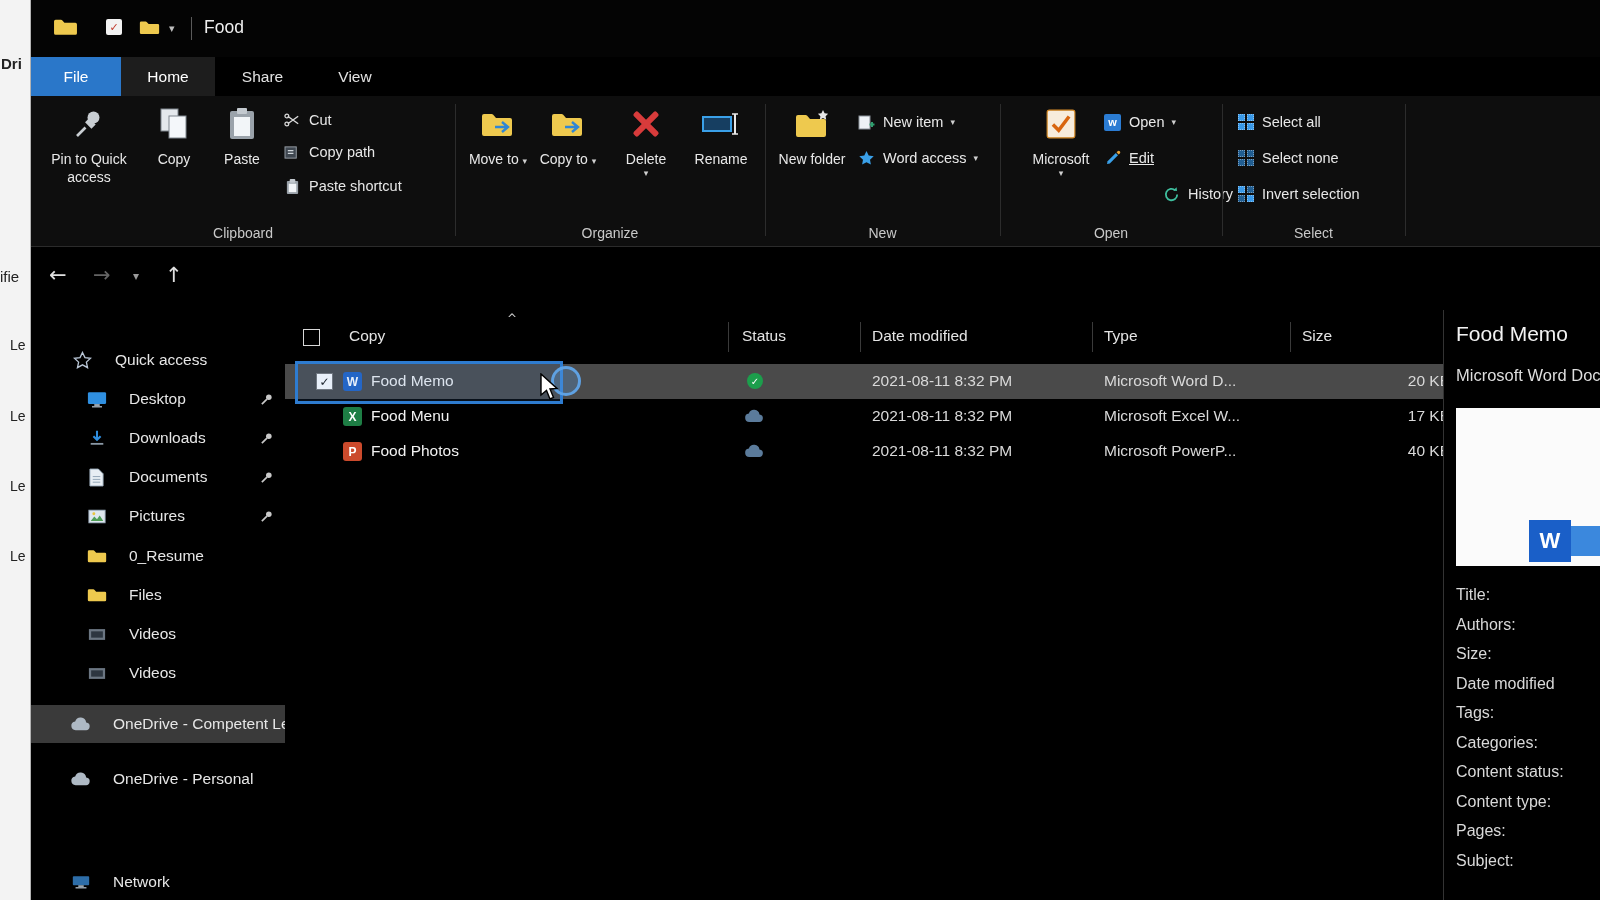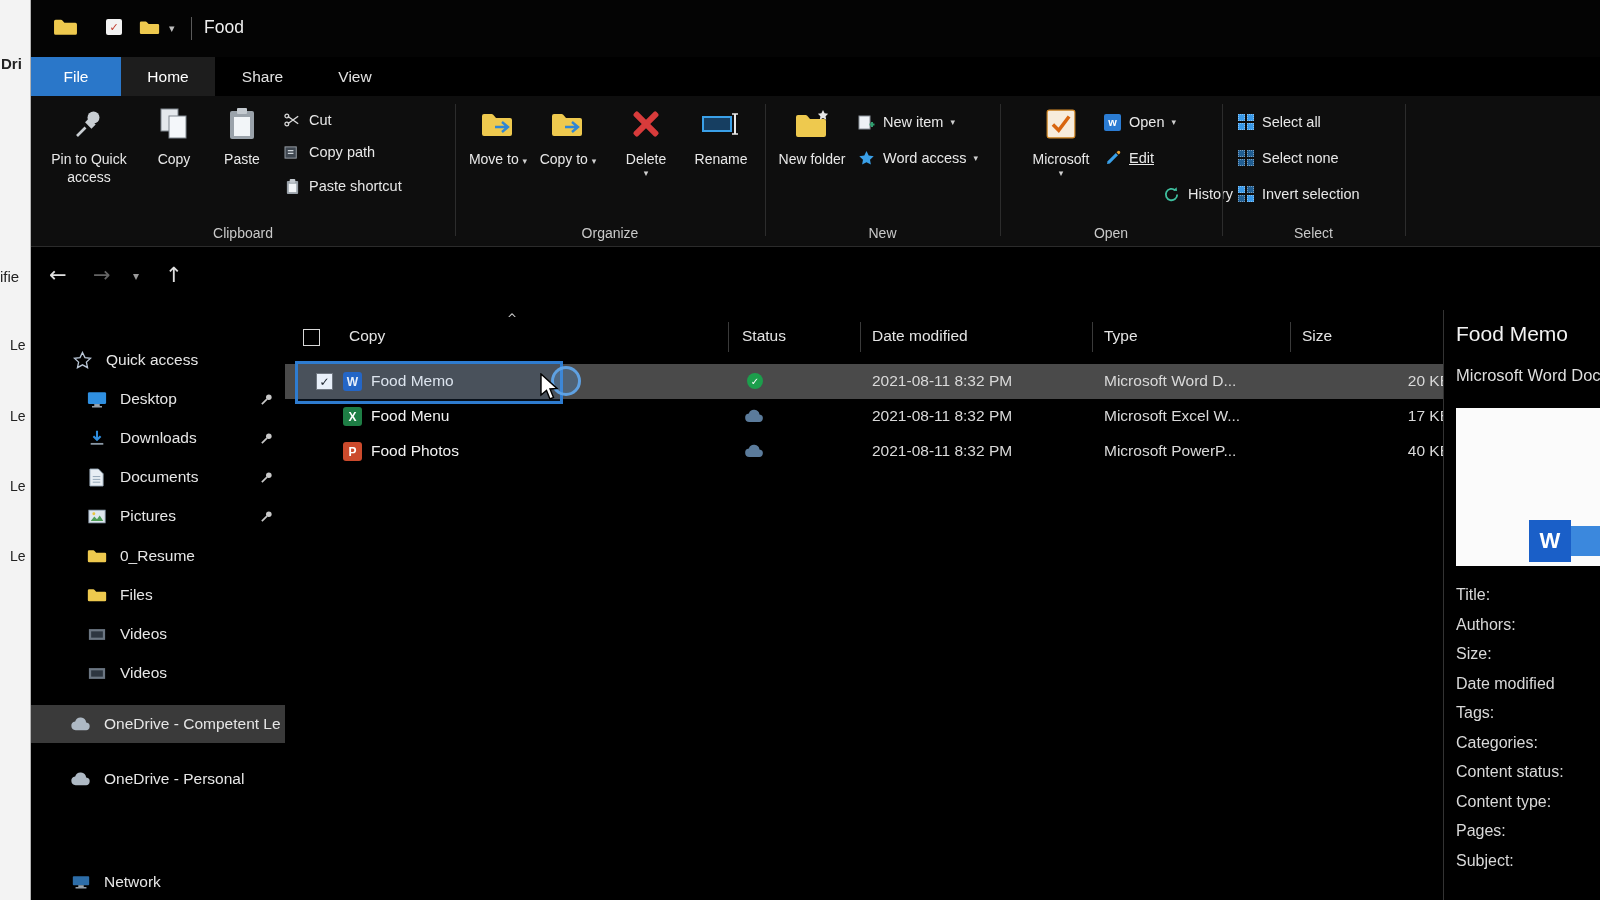--- a/index.html
+++ b/index.html
@@ -64,21 +64,21 @@
 .mag-icon::before{content:"";position:absolute;left:1px;top:1px;width:10px;height:10px;border:1.6px solid #9a9a9a;border-radius:50%;}
 .mag-icon::after{content:"";position:absolute;left:11.5px;top:11.5px;width:6px;height:1.8px;background:#9a9a9a;transform:rotate(45deg);transform-origin:left center;}
 .search-input{flex:1;background:transparent;border:none;outline:none;color:#cfcfcf;font-size:15px;font-family:inherit;min-width:0;}
 .search-input::placeholder{color:#9a9a9a;}
 
 
 .main{position:absolute;left:0;top:310px;width:100%;height:590px;}
 
 
 .sidebar{position:absolute;left:0;top:0;width:254px;height:590px;background:#000;}
-.side-item{position:absolute;width:254px;height:34px;display:flex;align-items:center;gap:12px;font-size:15.5px;color:#e6e6e6;cursor:default;}
+.side-item{position:absolute;width:254px;height:34px;display:flex;align-items:center;gap:21px;font-size:15.5px;color:#e6e6e6;cursor:default;}
 .side-item .s-icon{width:23px;display:flex;justify-content:center;flex:0 0 auto;}
 .side-item .s-label{white-space:nowrap;overflow:hidden;max-width:176px;}
 .ind1{padding-left:40px;}
 .ind2{padding-left:54px;}
 .ind-od{padding-left:38px;height:38px;}
 .selected-side{background:#3a3a3a;}
 .s-pin{position:absolute;right:12px;top:10px;}
 
 
 .filelist{position:absolute;left:254px;top:0;width:1158px;height:590px;overflow:hidden;background:#000;}

